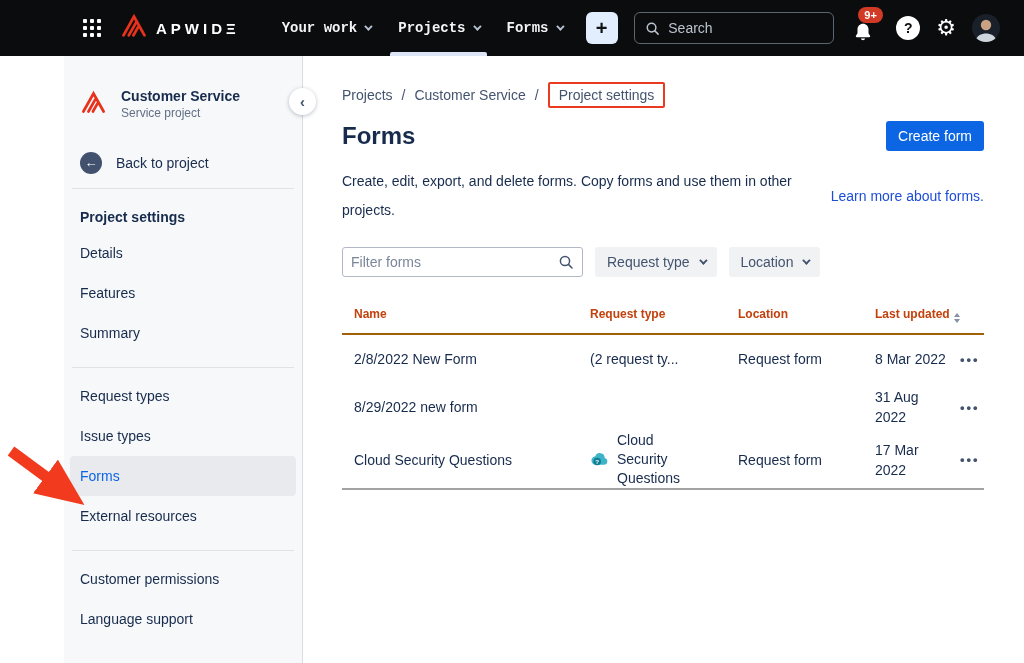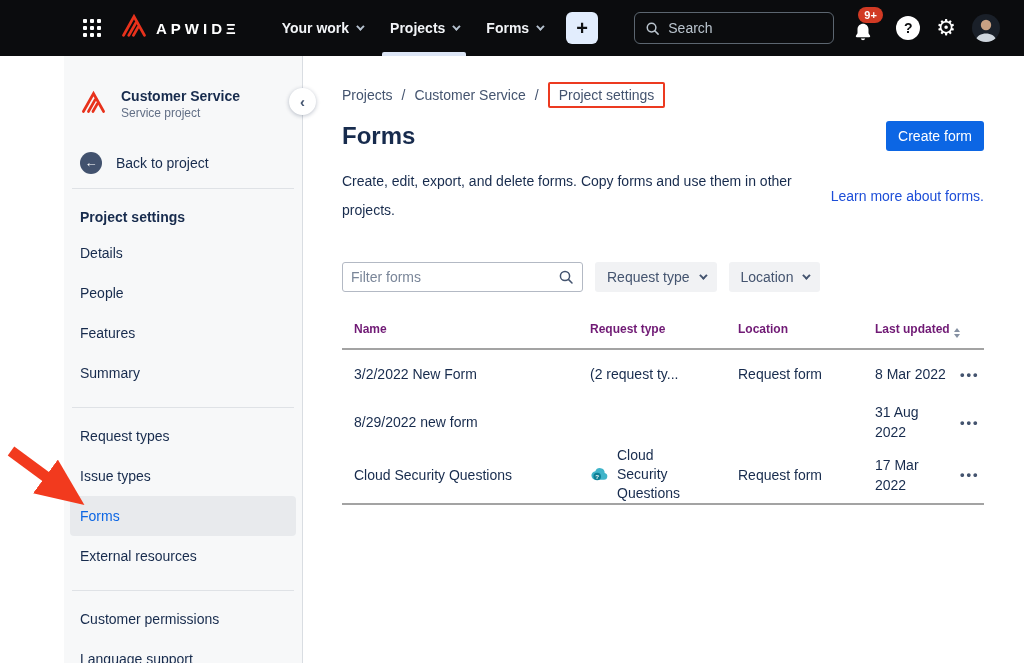--- a/index.html
+++ b/index.html
@@ -7,21 +7,21 @@
     font-family:"Liberation Sans", sans-serif; position:relative; }
 
   
   .topnav { position:absolute; top:0; left:0; width:1024px; height:56px;
     background:#0b0c0e; display:flex; align-items:center; padding:0 24px 0 80px; z-index:30; }
   .grid-btn { width:24px; height:24px; display:grid; grid-template-columns:repeat(3,5px);
     grid-template-rows:repeat(3,5px); gap:2px; cursor:pointer; align-content:center; justify-content:center; }
   .grid-btn i { width:4px; height:4px; background:#fff; border-radius:1px; }
   .brand { display:flex; align-items:center; margin-left:16px; cursor:pointer; }
   .brand-text { color:#fff; font-weight:bold; font-size:15px; letter-spacing:4px; margin-left:8px; }
-  .nav-items { display:flex; align-items:center; height:56px; margin-left:32px; gap:8px; }
+  .nav-items { display:flex; align-items:center; height:56px; margin-left:32px; gap:8px;font-family:Liberation Mono, monospace; }
   .nav-item { position:relative; height:56px; display:flex; align-items:center; gap:7px;
     padding:0 10px; color:#f2f4f7; font-size:14px; font-weight:bold; cursor:pointer; }
   .nav-item .chev { width:6px; height:6px; border-right:2px solid #b6c2cf; border-bottom:2px solid #b6c2cf;
     transform:rotate(45deg) translateY(-2px); }
   .nav-underline { position:absolute; left:2px; right:2px; bottom:0; height:4px;
     background:#dce5f5; border-radius:2px 2px 0 0; }
   .plus-btn { width:32px; height:32px; margin-left:14px; background:#e2edfd; color:#101214;
     border:none; border-radius:6px; font-size:20px; font-weight:bold; line-height:30px;
     text-align:center; cursor:pointer; }
   .nav-right { margin-left:auto; display:flex; align-items:center; gap:16px; }
@@ -68,37 +68,37 @@
   .breadcrumb { display:flex; align-items:center; gap:9px; font-size:14px; color:#44546f; margin-top:2px; }
   .crumb { cursor:pointer; }
   .crumb-boxed { border:2px solid #ec3a20; padding:3px 9px; border-radius:2px; cursor:pointer; }
   .title-row { display:flex; align-items:center; justify-content:space-between; margin-top:13px; }
   .page-title { font-size:24px; font-weight:bold; color:#172b4d; }
   .create-btn { background:#0c66e4; color:#fff; border:none; border-radius:3px; font-size:14px;
     font-weight:500; padding:7px 12px; cursor:pointer; font-family:inherit; }
   .desc-row { display:flex; align-items:center; justify-content:space-between; margin-top:16px; }
   .desc { font-size:14px; color:#172b4d; line-height:29px; max-width:478px; }
   .learn-link { font-size:14px; color:#1d4ed8; font-weight:500; cursor:pointer; text-decoration:none; white-space:nowrap; }
-  .filter-row { display:flex; align-items:center; gap:12px; margin-top:37px; }
+  .filter-row { display:flex; align-items:center; gap:12px; margin-top:22px; }
   .filter-box { display:flex; align-items:center; width:241px; height:30px;
     border:1px solid #b3b9c4; border-radius:3px; padding:0 8px; background:#fff; }
   .filter-box input { flex:1; border:none; outline:none; font-size:14px; color:#172b4d; font-family:inherit; }
   .filter-box input::placeholder { color:#7a8699; }
   .drop-btn { display:flex; align-items:center; gap:9px; height:30px; padding:0 12px;
     background:#f1f2f4; border:none; border-radius:3px; font-size:14px; font-weight:500;
     color:#44546f; cursor:pointer; font-family:inherit; }
   .drop-btn .chev { width:6px; height:6px; border-right:2px solid #44546f; border-bottom:2px solid #44546f;
     transform:rotate(45deg) translateY(-2px); }
 
   
   .table { margin-top:23px; }
   .thead, .trow { display:grid; grid-template-columns:236px 148px 137px 85px 1fr;
     padding:0 12px; align-items:center; }
-  .thead { color:#701a75; font-size:12px; font-weight:bold; line-height:16px;
-    padding-top:6px; padding-bottom:10px; border-bottom:2px solid #a3a3a3; align-items:start; }
+  .thead { color:#c2410c; font-size:12px; font-weight:bold; line-height:16px;
+    padding-top:6px; padding-bottom:10px; border-bottom:2px solid #a16207; align-items:start; }
   .sort { display:inline-flex; flex-direction:column; gap:2px; margin-left:4px; vertical-align:1px; }
   .sort i { width:0; height:0; border-left:3.5px solid transparent; border-right:3.5px solid transparent; display:block; }
   .sort .up { border-bottom:4px solid #8590a2; }
   .sort .dn { border-top:4px solid #8590a2; }
   .trow { min-height:48px; font-size:14px; color:#172b4d; }
   .trow:last-child { border-bottom:2px solid #a3a3a3; }
   .cell-type { display:flex; align-items:center; gap:8px; line-height:19px; padding-right:36px; }
   .cell-date { line-height:20px; padding-right:10px; }
   .cell-actions { justify-self:end; color:#44546f; font-weight:bold; letter-spacing:2px;
     font-size:13px; cursor:pointer; }
@@ -196,21 +196,20 @@
     <span class="back-circle">←</span>
     <span class="back-label">Back to project</span>
   </div>
 
   <hr class="sb-divider">
 
   <div class="sb-title">Project settings</div>
 
   <ul class="sb-list">
     <li class="sb-item">Details</li>
-    <li class="sb-item">People</li>
     <li class="sb-item">Features</li>
     <li class="sb-item">Summary</li>
   </ul>
 
   <hr class="sb-divider">
 
   <ul class="sb-list" style="margin-top:8px">
     <li class="sb-item">Request types</li>
     <li class="sb-item">Issue types</li>
     <li class="sb-item active">Forms</li>
@@ -280,21 +279,21 @@
       <div>
         <span>Last updated</span><span class="sort">
             <i class="up"></i>
             <i class="dn"></i>
           </span>
       </div>
       <div></div>
     </div>
 
     <div class="trow">
-      <div>3/2/2022 New Form</div>
+      <div>2/8/2022 New Form</div>
       <div class="cell-type">(2 request ty...</div>
       <div>Request form</div>
       <div class="cell-date">8 Mar 2022</div>
       <div class="cell-actions">•••</div>
     </div>
 
     <div class="trow">
       <div>8/29/2022 new form</div>
       <div class="cell-type"></div>
       <div></div>

